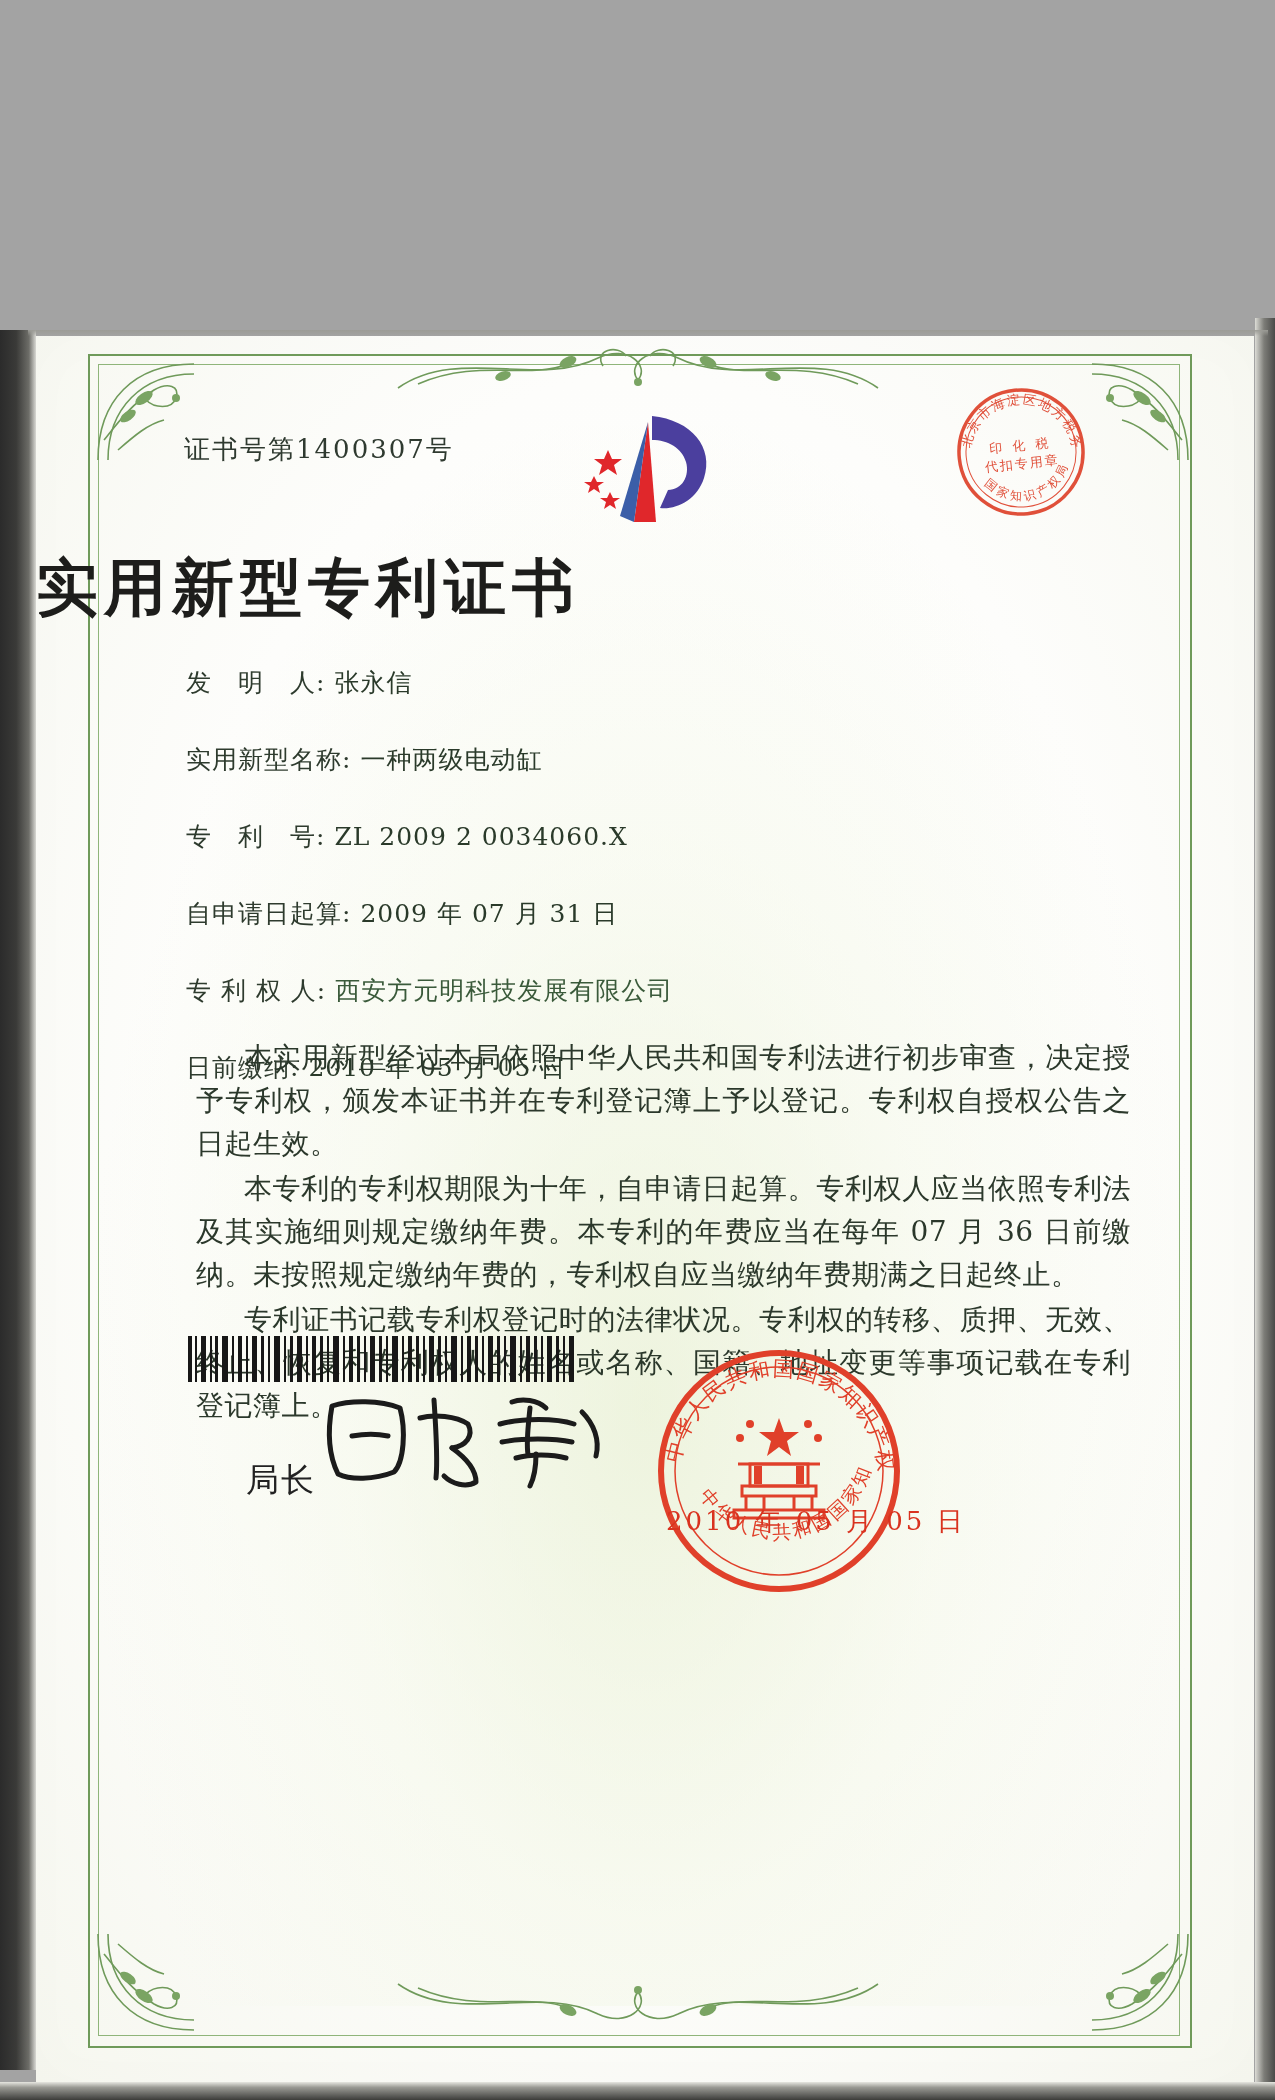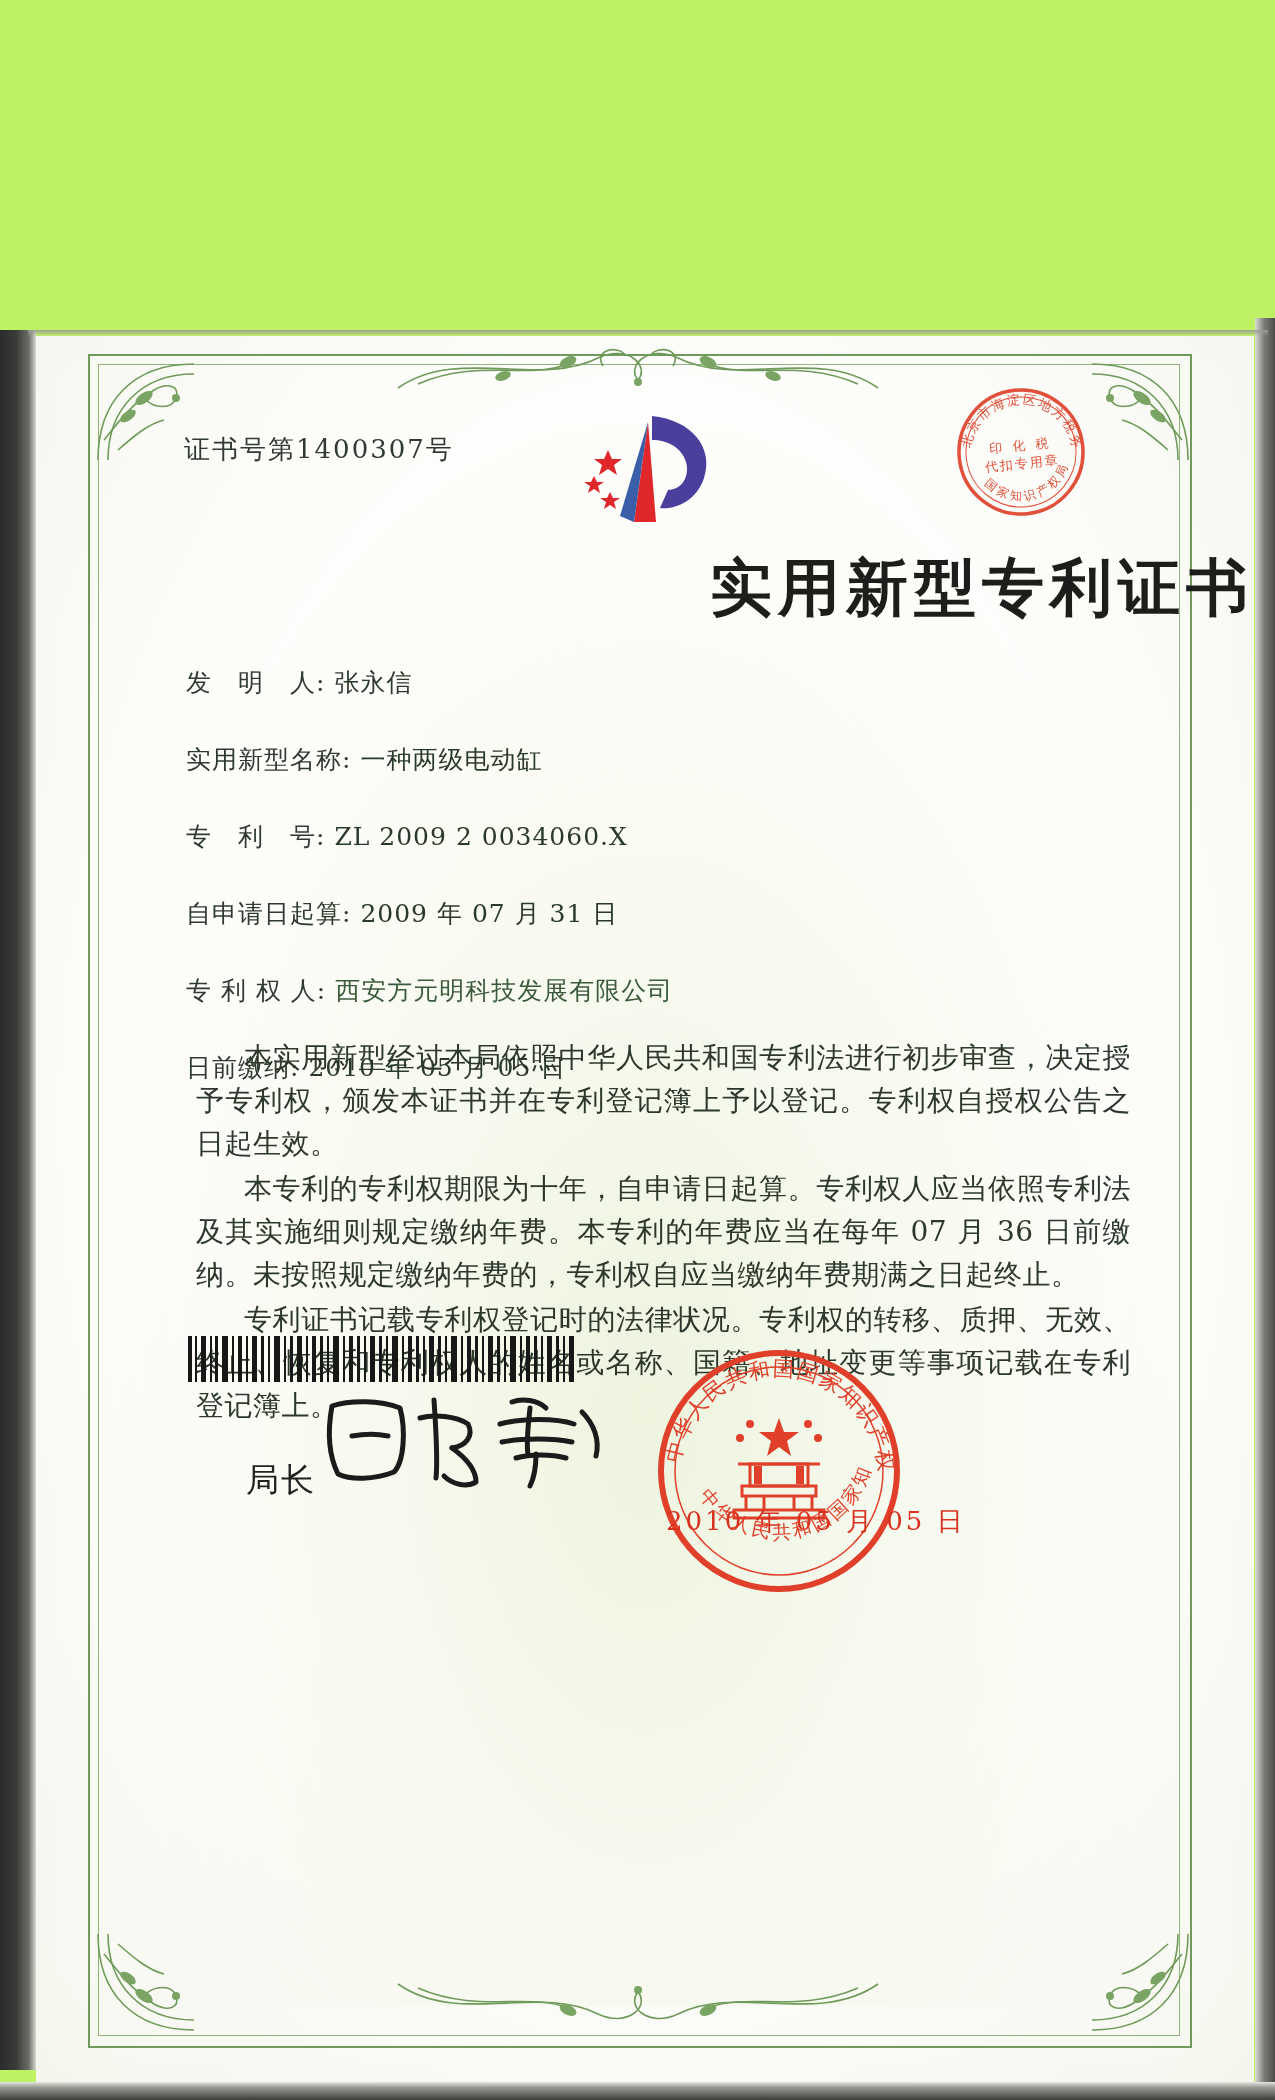--- a/index.html
+++ b/index.html
@@ -13,21 +13,21 @@
     position: relative;
     font-family: "DejaVu Serif", "Liberation Serif", serif;
     overflow: hidden;
   }
 
   
   #scan {
     position: absolute;
     left: 0; top: 0;
     width: 1275px; height: 2100px;
-    background: #bef264;
+    background: #a3a3a3;
   }
   
   .scan-edge-left {
     position: absolute;
     left: 0; top: 330px;
     width: 36px; height: 1740px;
     background: linear-gradient(90deg, #2b2b2b 0%, #3a3a38 45%, #6d6d68 80%, #d9d9d4 100%);
   }
   .scan-edge-right {
     position: absolute;
@@ -126,21 +126,21 @@
     top: 70px;
     width: 170px;
     height: 130px;
   }
 
   .title {
     position: absolute;
     left: 0;
     top: 210px;
     width: 1218px;
-    text-align: right;
+    text-align: left;
     font-size: 62px;
     font-weight: 700;
     letter-spacing: 6px;
     color: #1d1d1b;
     font-family: "DejaVu Serif", "Liberation Serif", serif;
   }
 
   
   .seal-top {
     position: absolute;

